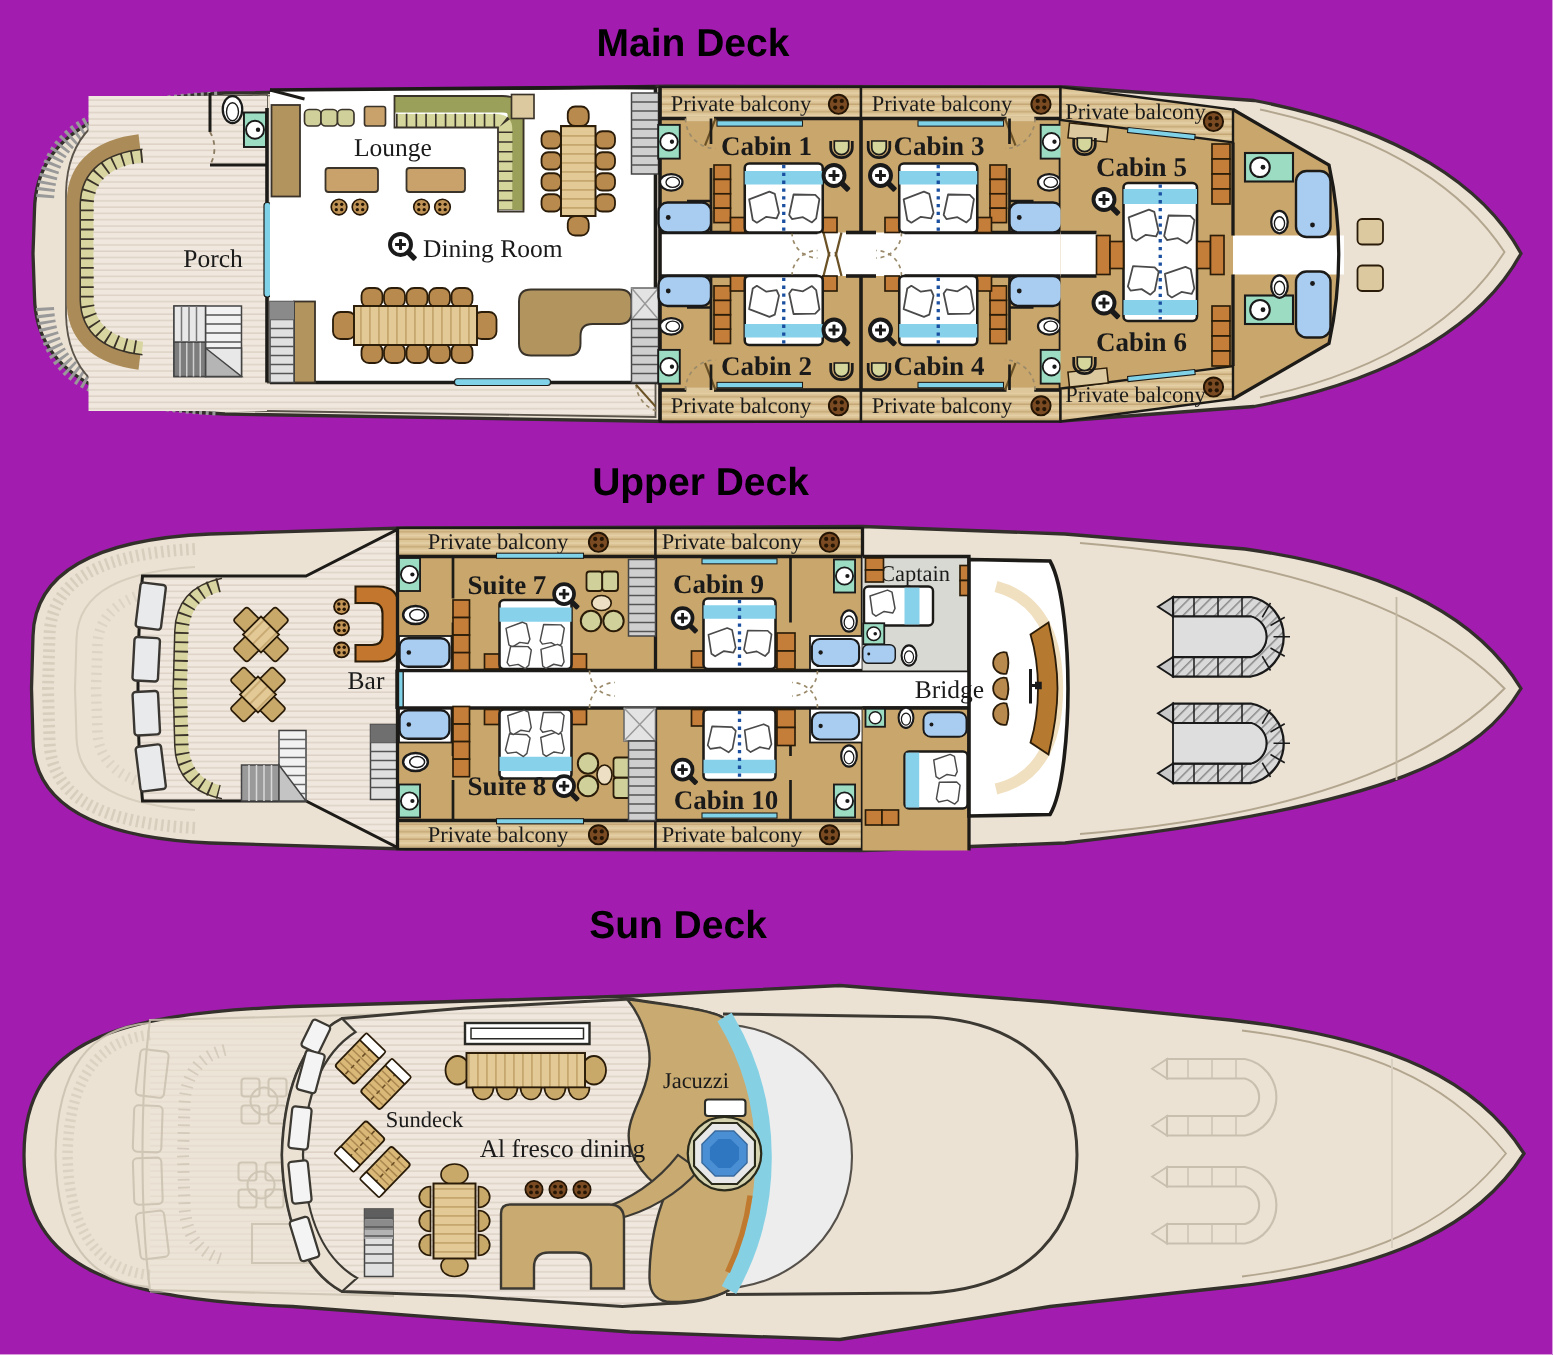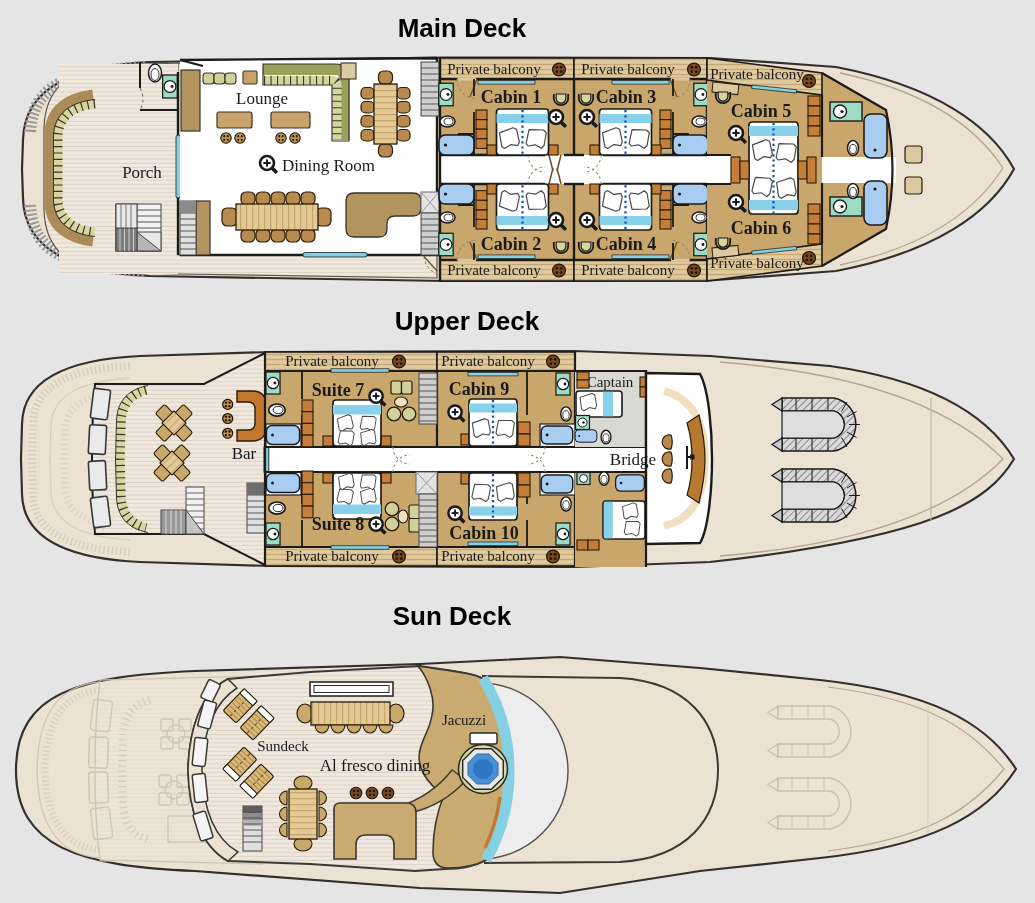--- a/index.html
+++ b/index.html
@@ -1,16 +1,16 @@
 <!DOCTYPE html>
 <html><head>
 <meta charset="utf-8">
 <style>
 html,body{margin:0;padding:0;background:#fff;}
-#wrap{width:1035px;height:903px;position:relative;background:#e5e5e5;overflow:hidden;}
+#wrap{width:1035px;height:903px;position:relative;background:#a21caf;overflow:hidden;}
 text{font-family:"Liberation Serif",serif;}
 .title{font-family:"Liberation Sans",sans-serif;font-weight:bold;font-size:26px;fill:#000;}
 .lbl{font-size:17px;fill:#1a1a1a;}
 .lbl2{font-size:15px;fill:#1a1a1a;}
 .cab{font-size:18px;font-weight:bold;fill:#1a1a1a;}
 </style>
 </head>
 <body>
 <div id="wrap">
 <svg width="1035" height="903" viewBox="0 0 1035 903" xmlns="http://www.w3.org/2000/svg">

